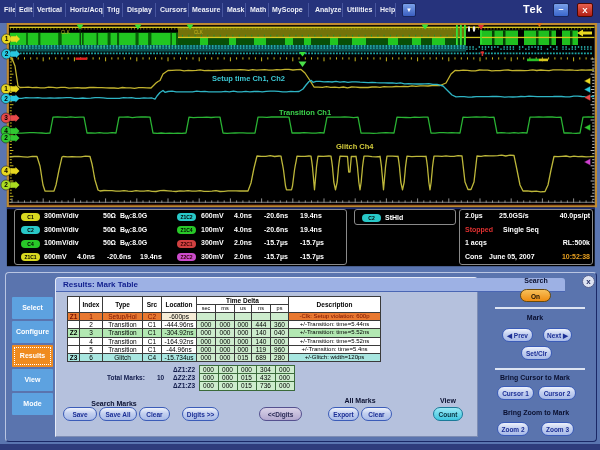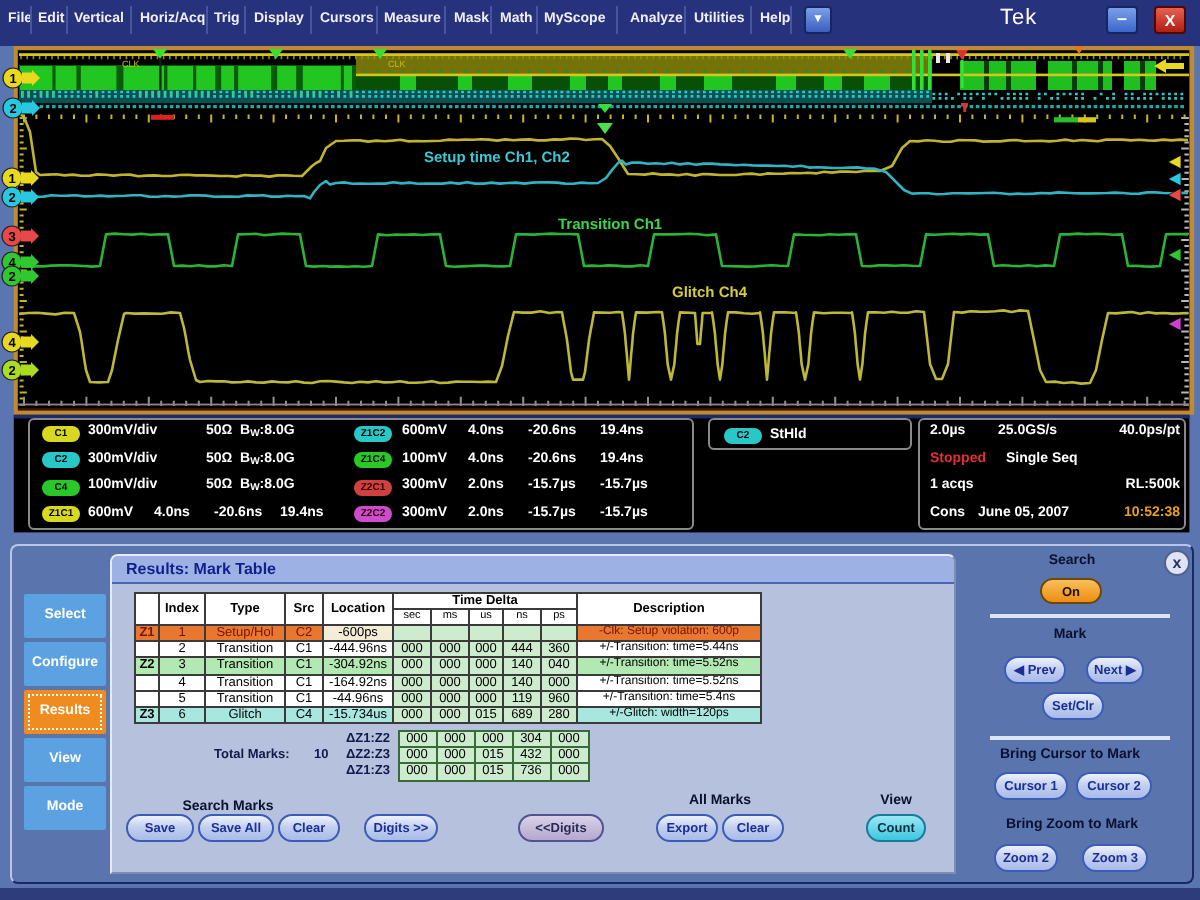--- a/index.html
+++ b/index.html
@@ -235,21 +235,21 @@
 <span class="sep" style="left:155px"></span>
 <span class="sep" style="left:188px"></span>
 <span class="sep" style="left:222px"></span>
 <span class="sep" style="left:245px"></span>
 <span class="sep" style="left:268px"></span>
 <span class="sep" style="left:308px"></span>
 <span class="sep" style="left:342px"></span>
 <span class="sep" style="left:375px"></span>
 <span class="sep" style="left:395px"></span>
 <span class="abs" style="left:402px;top:3px;width:14px;height:14px;background:linear-gradient(#7aa0e8,#3a5ec0);border:1px solid #18255e;border-radius:2px;color:#fff;font-size:6px;text-align:center;line-height:13px;">▼</span>
-<span class="abs" style="left:500px;top:3px;color:#fff;font-size:11px;font-weight:normal;letter-spacing:0.5px;text-align:center;">Tek</span>
+<span class="abs" style="left:523px;top:3px;color:#fff;font-size:11px;font-weight:bold;letter-spacing:0.5px;text-align:center;">Tek</span>
 <span class="abs" style="left:553px;top:3px;width:16px;height:14px;background:linear-gradient(#7aa0e8,#3a66cc);border:1px solid #18255e;border-radius:2px;color:#fff;font-size:9px;font-weight:bold;text-align:center;line-height:11px;">–</span>
 <span class="abs" style="left:577px;top:3px;width:16px;height:14px;background:linear-gradient(#e86050,#b01e14);border:1px solid #500800;border-radius:2px;color:#fff;font-size:8px;font-weight:bold;text-align:center;line-height:13px;">X</span>
 </div>
 
 <div class="rbox" style="left:14px;top:209px;width:333px;height:56px;"></div>
 <div class="rbox" style="left:354px;top:209px;width:102px;height:16px;"></div>
 <div class="rbox" style="left:459px;top:209px;width:134px;height:56px;"></div>
 <span class="pill" style="left:21px;top:212.5px;background:#d8d820;color:#000">C1</span>
 <span class="rtext" style="left:44px;top:212px;font-weight:bold">300mV/div</span>
 <span class="rtext" style="left:103px;top:212px;font-weight:bold">50Ω</span>
@@ -302,21 +302,21 @@
 
 <div id="panel" class="abs"></div>
 
 <div class="sbtn" style="top:297px;">Select</div>
 <div class="sbtn" style="top:321px;">Configure</div>
 <div class="sbtn" style="top:345px;background:#ef8b1f;outline:1px dotted #fff;outline-offset:-3px;">Results</div>
 <div class="sbtn" style="top:369px;">View</div>
 <div class="sbtn" style="top:393px;">Mode</div>
 
 <div id="dlg"></div>
-<div id="dlgtitle" class="abs" style="left:56px; top:278px; width:421px;">Results: Mark Table</div>
+<div id="dlgtitle" class="abs" style="left:56px; top:278px; width:509px;">Results: Mark Table</div>
 
 <table id="mtable">
       <colgroup>
         <col style="width:12px">
         <col style="width:23px">
         <col style="width:40px">
         <col style="width:19px">
         <col style="width:35px">
         <col style="width:19px">
         <col style="width:19px">

